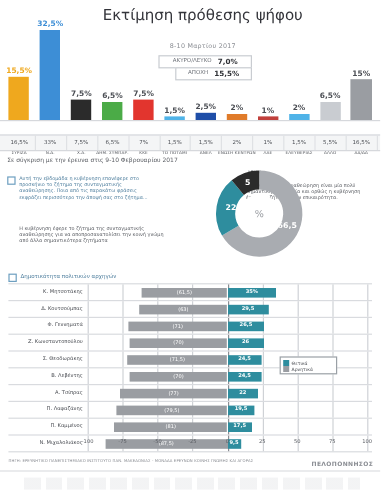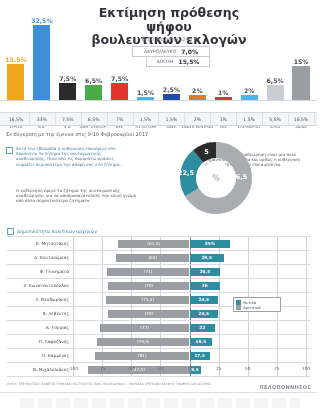--- a/index.html
+++ b/index.html
@@ -6,21 +6,21 @@
   body{
     width:317px;height:411px;background:#ffffff;
     font-family:"DejaVu Sans","Liberation Sans",sans-serif;
     color:#3b3b3b;position:relative;overflow:hidden;
   }
   .root{position:relative;width:317px;height:411px;}
 
   
   .title{
     position:absolute;left:84px;top:6px;width:170px;text-align:center;
-    font-size:12.5px;line-height:13.5px;font-weight:700;color:#33343a;
+    font-size:12.5px;line-height:13.5px;font-weight:400;color:#33343a;
   }
   .subtitle{
     position:absolute;left:84px;top:36px;width:170px;text-align:center;
     font-size:5.3px;color:#8a8d93;letter-spacing:.2px;
   }
   .kpi{
     position:absolute;height:9px;border:1px solid #c9ccd1;background:#fff;
     display:flex;align-items:center;justify-content:center;gap:5px;
     font-size:4.6px;color:#6c7077;
   }
@@ -109,21 +109,20 @@
              background:repeating-linear-gradient(90deg,#e9eaec 0 14px,transparent 14px 18px);
              opacity:.55;}
 </style>
 </head>
 <body>
 
 <div class="root">
 
   <div class="title">
     <div>Εκτίμηση πρόθεσης ψήφου</div>
-    <div>βουλευτικών εκλογών</div>
   </div>
   <div class="subtitle">8-10 Μαρτίου 2017</div>
 
   <div class="kpi k1">
     <span>ΑΚΥΡΟ/ΛΕΥΚΟ</span>
     <b>7,0%</b>
   </div>
   <div class="kpi k2">
     <span>ΑΠΟΧΗ</span>
     <b>15,5%</b>
@@ -219,22 +218,22 @@
   <div class="note2">Η συνταγματική αναθεώρηση είναι μία πολύ σημαντική διαδικασία και ορθώς η κυβέρνηση έφερε το ζήτημα στην επικαιρότητα.</div>
 
   <div class="dedia">ΔΕ/ΔΑ</div>
   <div class="donut" id="donut">
       <svg viewBox="0 0 76 76" width="76" height="76" style="position: absolute; left: 0px; top: 0px;">
         <path d="M 38 10 A 28 28 0 1 1 13.89922324388958 52.2531596410104" fill="none" stroke="#a9acb1" stroke-width="16"></path>
         <path d="M 13.89922324388958 52.2531596410104 A 28 28 0 0 1 20.152128287036692 16.425629202277896" fill="none" stroke="#2e8d9e" stroke-width="16"></path>
         <path d="M 20.152128287036692 16.425629202277896 A 28 28 0 0 1 37.99999999999999 10" fill="none" stroke="#2b2b2b" stroke-width="16"></path>
       </svg>
     <div class="hole">%</div>
-  <div class="dlabel" style="left: 53.3217px; top: 33px; width: 18px; ">66,5</div>
-      <div class="dlabel" style="left: 0; top: 29.186px; width: 18px; ">22,5</div>
+  <div class="dlabel" style="left: 53.3217px; top: 44px; width: 18px; ">66,5</div>
+      <div class="dlabel" style="left: 10px; top: 29.186px; width: 18px; ">22,5</div>
       <div class="dlabel" style="left: 19.5153px; top: 7.65534px; width: 18px; text-align: center;">5</div>
     </div>
 
   <div class="leadhead">
     <div class="chk2"></div>
     <span>Δημοτικότητα πολιτικών αρχηγών</span>
   </div>
 
   <div class="lchart" id="lchart">
       <div class="lrow">

